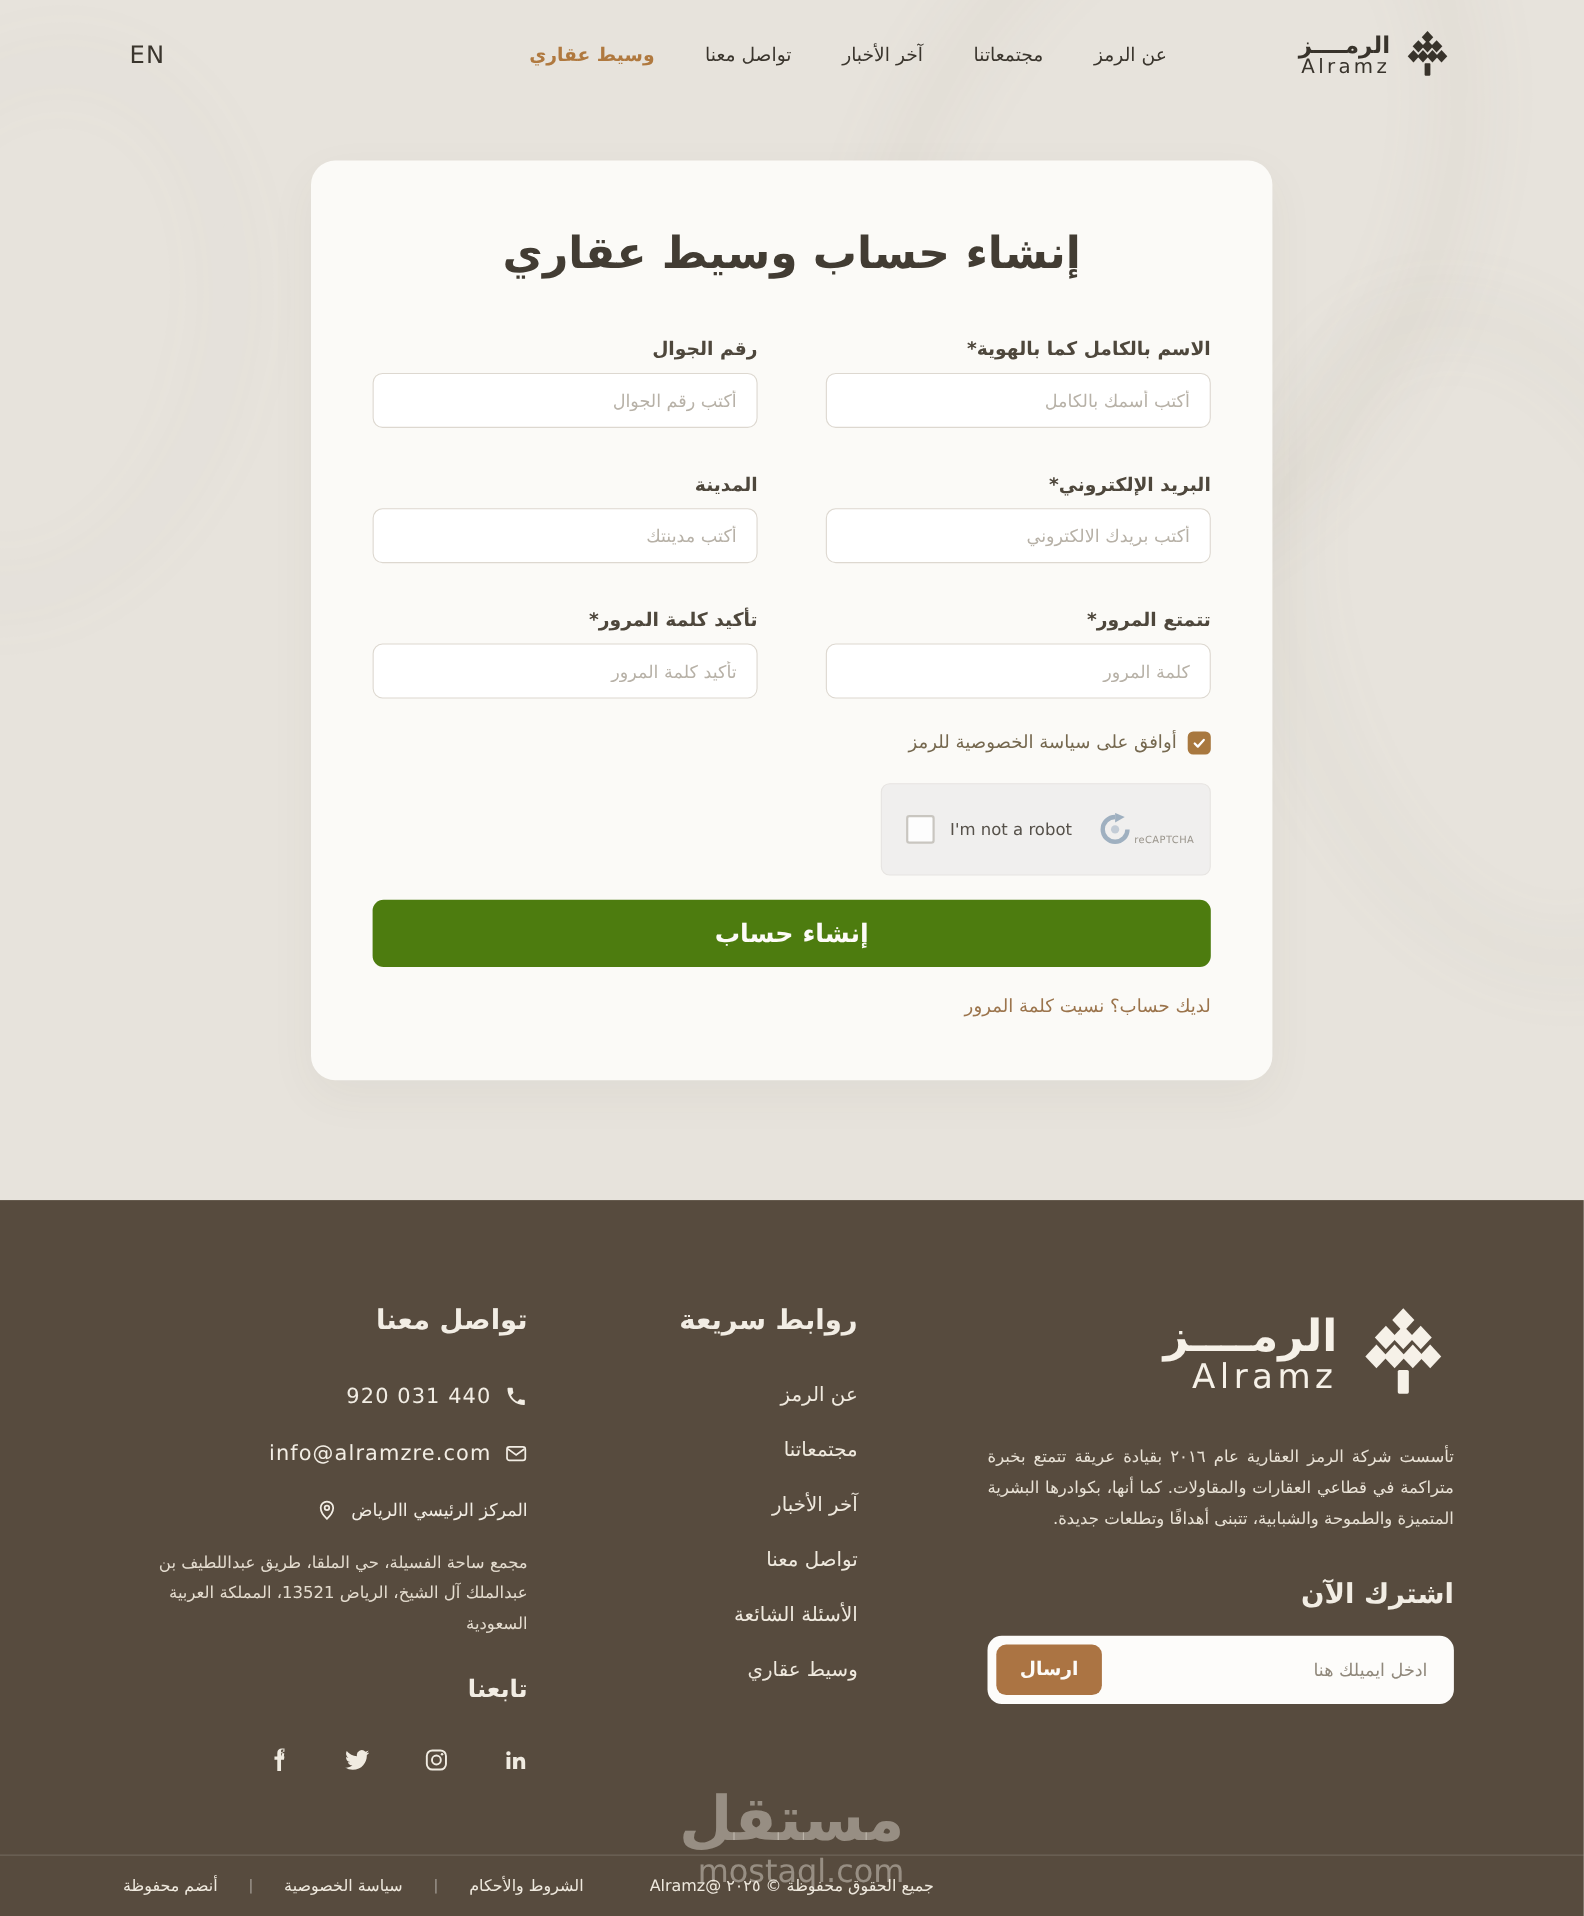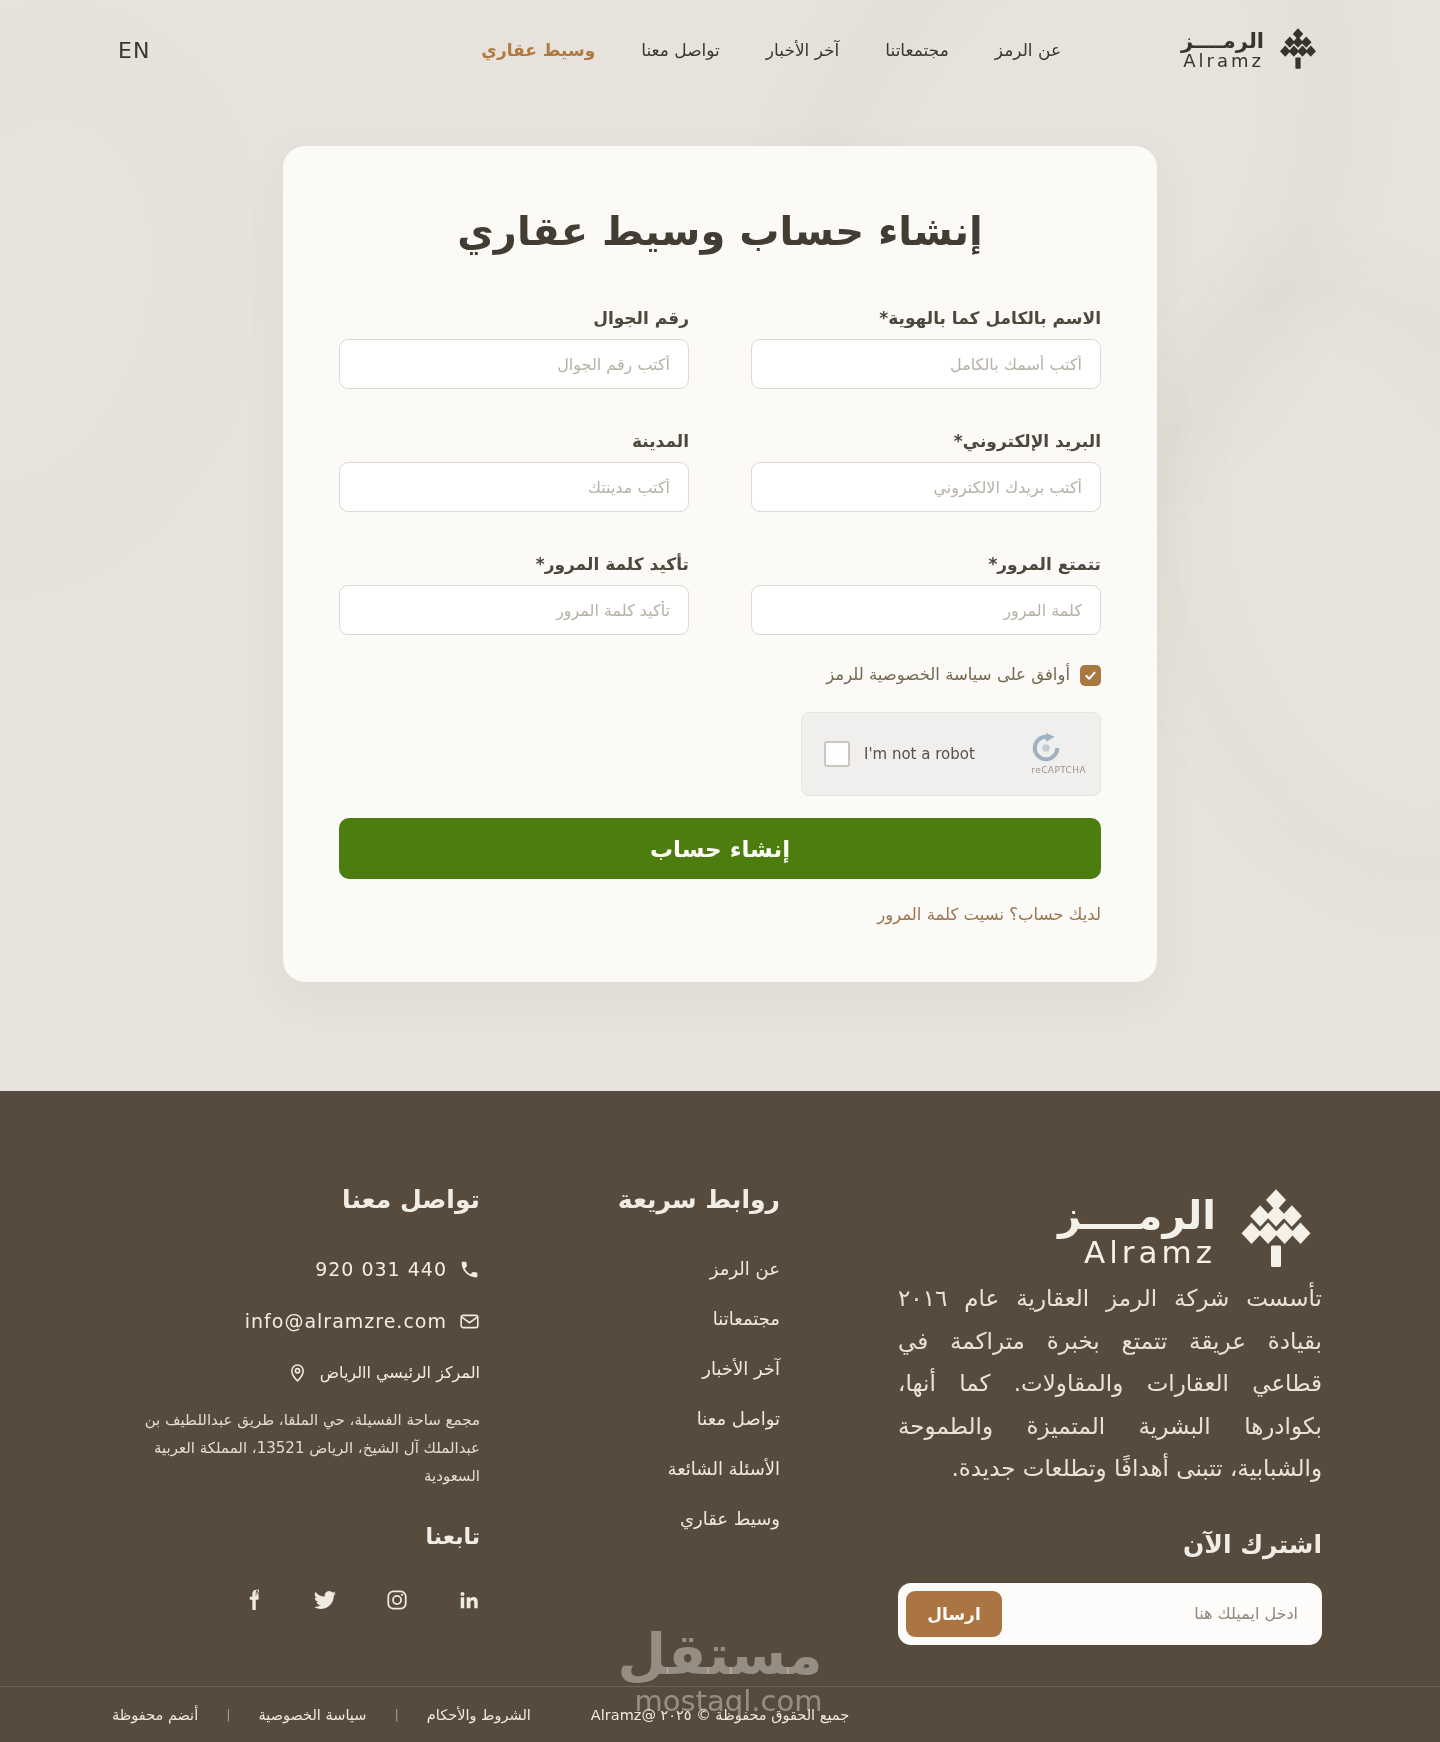--- a/index.html
+++ b/index.html
@@ -59,21 +59,21 @@
   .checkbox svg{ width:13px; height:13px; }
   .privacy-text{ font-size:16.5px; color:#75684f; }
 
   .captcha{
     direction:ltr; width:300px; height:84px; margin:26px 0 0 auto; margin-right:0;
     background:#f0efee; border-radius:8px; border:1px solid #e6e4e1;
     display:flex; align-items:center; padding:0 14px 0 22px;
   }
   .captcha-cb{ width:26px; height:26px; background:#fdfdfd; border:2px solid #c9c6c0; border-radius:3px; cursor:pointer; flex:0 0 auto; }
   .captcha-label{ margin-left:14px; font-size:15px; color:#56514a; }
-  .captcha-brand{ margin-left:auto; display:flex; flex-direction:column; align-items:flex-start; gap:2px; }
+  .captcha-brand{ margin-left:auto; display:flex; flex-direction:row; align-items:flex-end; gap:2px; }
   .captcha-brand svg{ width:30px; height:30px; }
   .captcha-brand span{ font-size:9px; color:#9a958c; letter-spacing:.4px; }
 
   .submit-btn{
     display:block; width:100%; height:61px; margin-top:22px;
     background:#4d7c0f; color:#fdfbf8; font-size:23px; font-weight:bold;
     border:none; border-radius:10px; cursor:pointer;
     font-family:"DejaVu Sans", sans-serif;
   }
   .signin{ margin-top:26px; font-size:16.5px; color:#9b744c; text-align:right; cursor:pointer; }
@@ -85,21 +85,21 @@
   }
   .footer-grid{
     display:grid; grid-template-columns:424px 1fr 362px;
     padding:94px 118px 0; column-gap:0;
   }
   .f-logo{ display:flex; align-items:center; justify-content:flex-start; gap:14px; color:#f6f1e8; }
   .f-logo svg{ width:92px; height:92px; }
   .f-logo-text{ display:flex; flex-direction:column; align-items:flex-start; line-height:1.05; }
   .f-logo-ar{ font-size:40px; font-weight:bold; letter-spacing:1px; }
   .f-logo-en{ font-size:31px; letter-spacing:4px; }
-  .about-text{ font-size:23px; line-height:1.85; color:#e9e2d6; text-align:justify; }
+  .about-text{ margin-top:34px; font-size:15px; line-height:1.85; color:#e9e2d6; text-align:justify; }
   .sub-title{ margin-top:40px; font-size:25px; font-weight:bold;text-align:right; }
   .subscribe-box{ position:relative; margin-top:24px; height:62px; background:#fdfcfa; border-radius:13px; }
   .subscribe-box input{
     position:absolute; inset:0; width:100%; height:100%; background:transparent; border:none; outline:none;
     padding:0 24px 0 120px; font-size:16px; color:#5a5244; text-align:right; font-family:"DejaVu Sans", sans-serif;
   }
   .subscribe-box input::placeholder{ color:#90887b; }
   .subscribe-btn{
     position:absolute; left:8px; top:8px; bottom:8px; width:96px;
     background:#ab7443; color:#fdfbf8; border:none; border-radius:9px;

